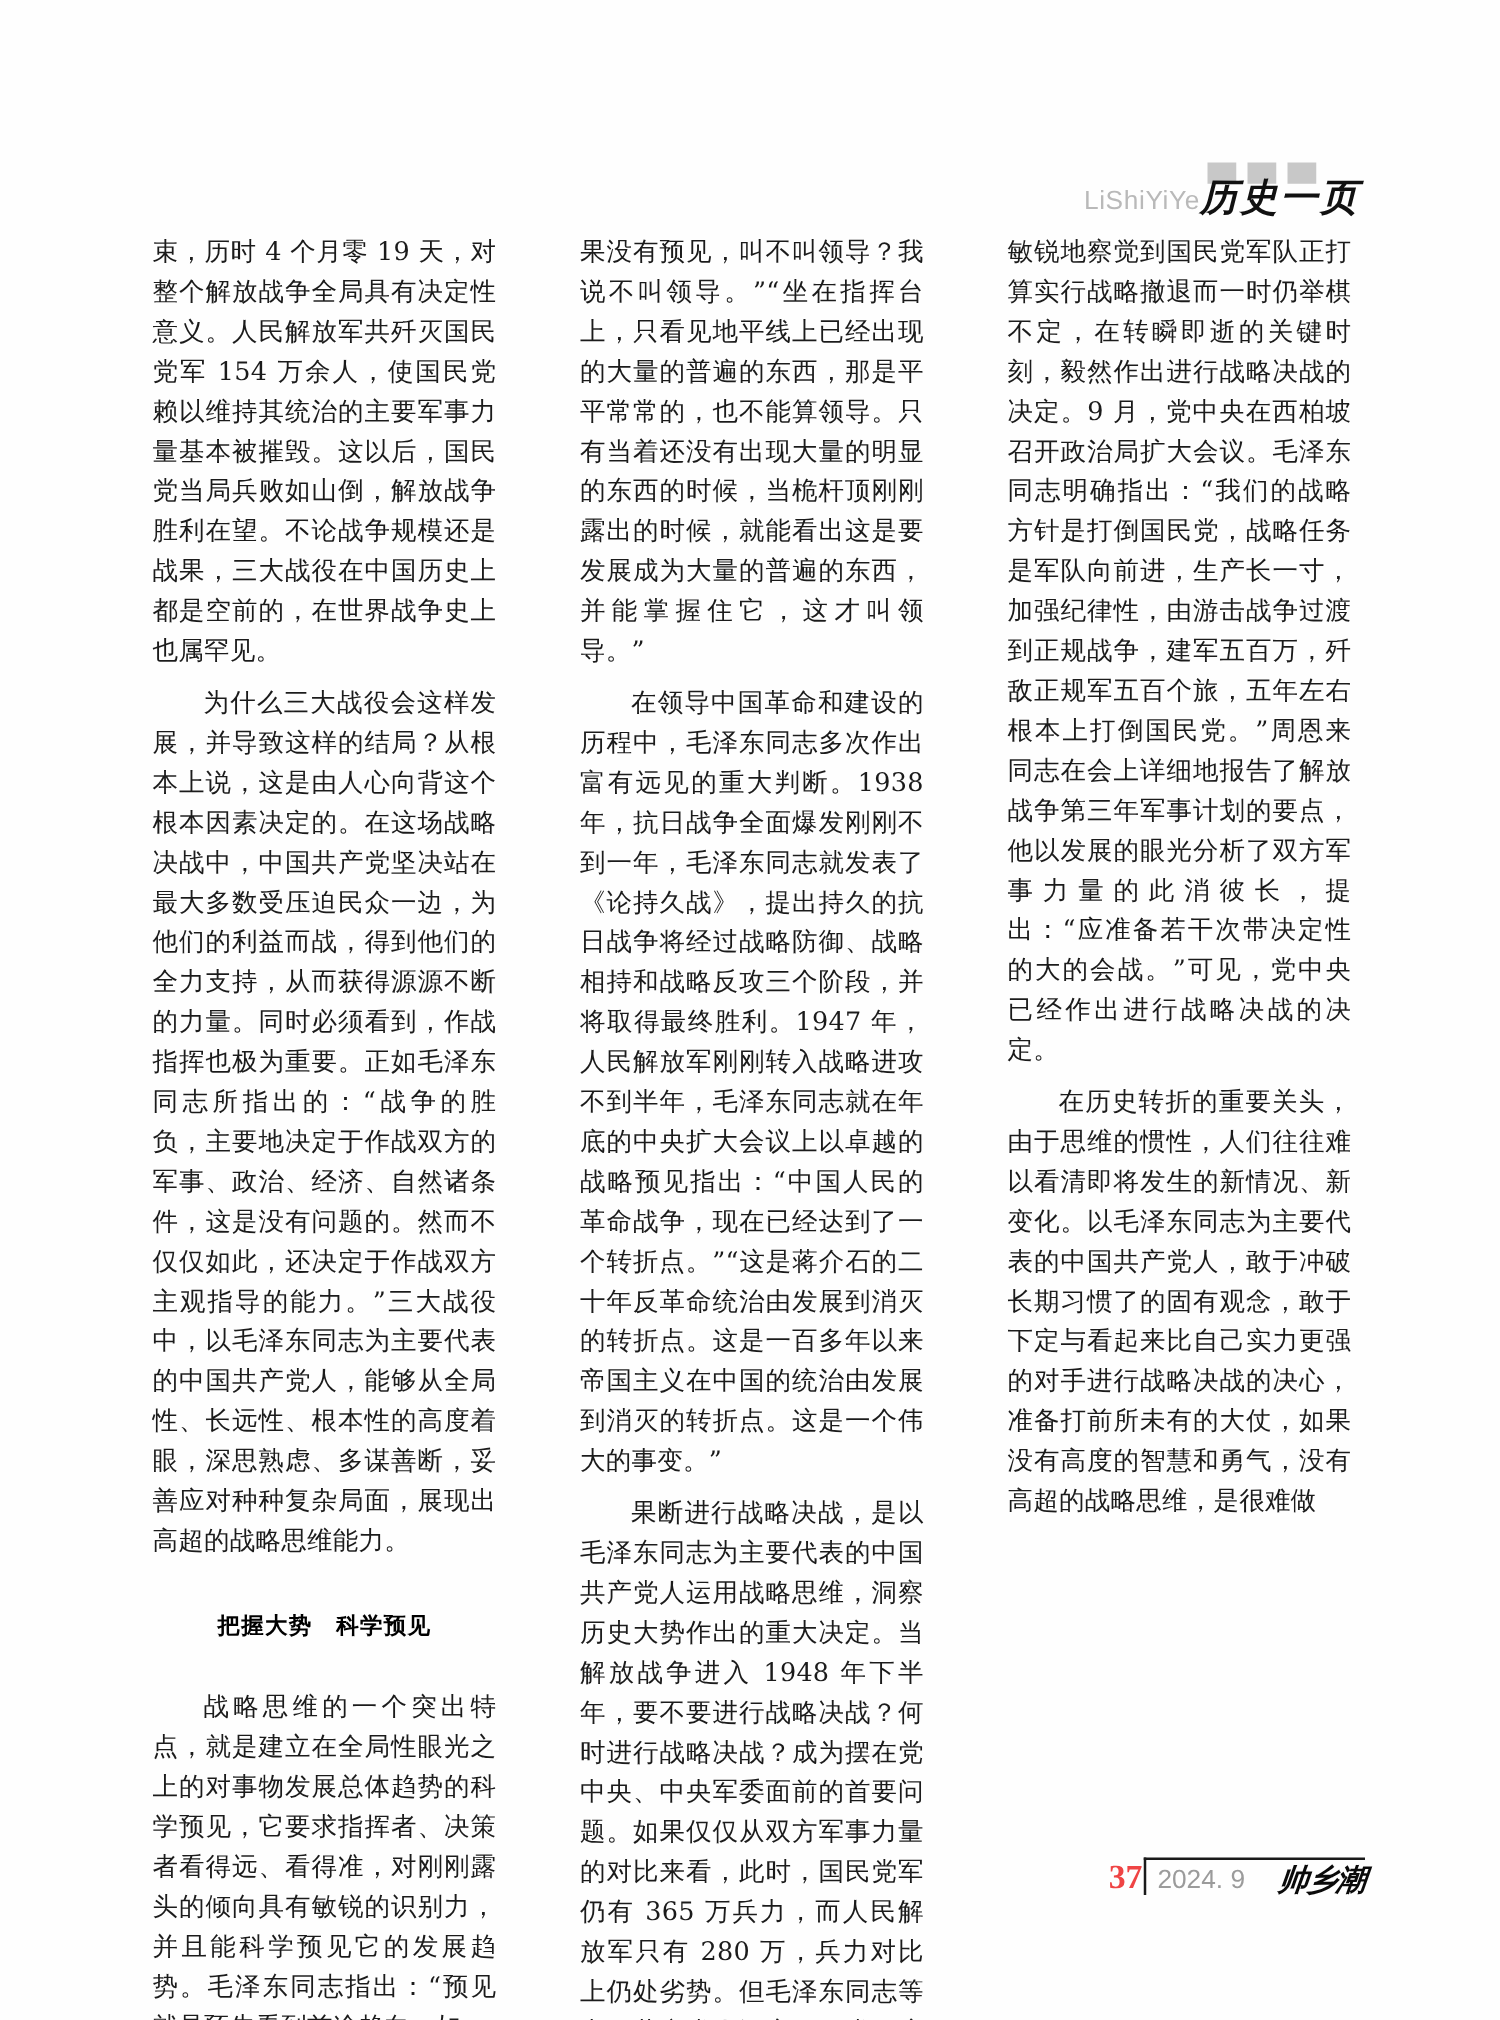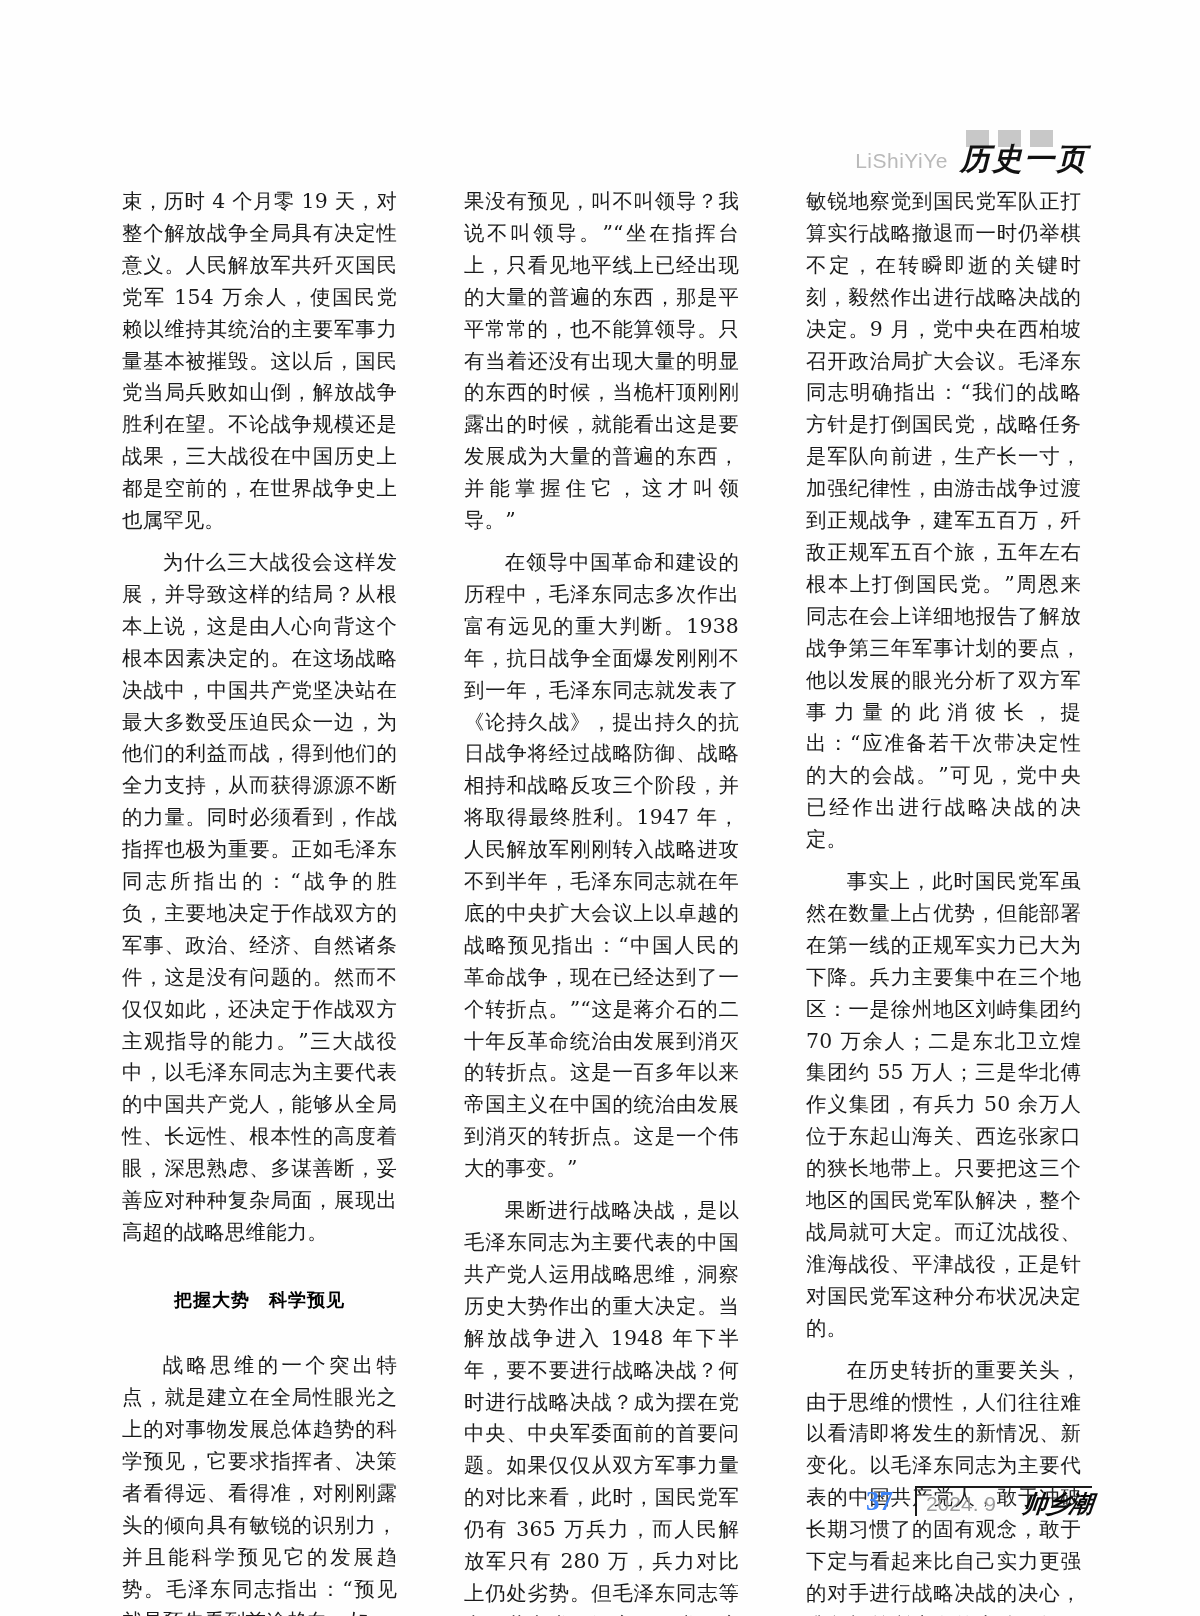--- a/index.html
+++ b/index.html
@@ -32,21 +32,20 @@
     width: 1200px;
     height: 58px;
   }
 
   .header-inner {
     position: absolute;
     right: 112px;
     top: 0;
     display: flex;
     align-items: flex-end;
-    gap: 12px;
     height: 58px;
   }
 
   .header-pinyin {
     font-family: "Liberation Sans", sans-serif;
     font-size: 21px;
     letter-spacing: 0.5px;
     color: #b9b9b9;
     line-height: 1;
     padding-bottom: 5px;
@@ -137,23 +136,23 @@
     bottom: 100px;
     display: flex;
     align-items: flex-end;
     height: 34px;
   }
 
   .page-num {
     font-family: "Liberation Serif", serif;
     font-weight: 700;
     font-size: 27px;
-    color: #3b82f6;
-    line-height: 1;
-    padding-right: 22px;
+    color: #ef4444;
+    line-height: 1;
+    padding-right: 1px;
     padding-bottom: 1px;
   }
 
   .footer-box {
     border-top: 2px solid #1a1a1a;
     border-left: 2px solid #1a1a1a;
     padding: 4px 0 0 9px;
     display: flex;
     align-items: flex-end;
     gap: 27px;
@@ -207,21 +206,20 @@
     </div>
 
     <div class="col">
       <p>果没有预见，叫不叫领导？我说不叫领导。”“坐在指挥台上，只看见地平线上已经出现的大量的普遍的东西，那是平平常常的，也不能算领导。只有当着还没有出现大量的明显的东西的时候，当桅杆顶刚刚露出的时候，就能看出这是要发展成为大量的普遍的东西，并能掌握住它，这才叫领导。”</p>
       <p class="indent">在领导中国革命和建设的历程中，毛泽东同志多次作出富有远见的重大判断。1938 年，抗日战争全面爆发刚刚不到一年，毛泽东同志就发表了《论持久战》，提出持久的抗日战争将经过战略防御、战略相持和战略反攻三个阶段，并将取得最终胜利。1947 年，人民解放军刚刚转入战略进攻不到半年，毛泽东同志就在年底的中央扩大会议上以卓越的战略预见指出：“中国人民的革命战争，现在已经达到了一个转折点。”“这是蒋介石的二十年反革命统治由发展到消灭的转折点。这是一百多年以来帝国主义在中国的统治由发展到消灭的转折点。这是一个伟大的事变。”</p>
       <p class="indent">果断进行战略决战，是以毛泽东同志为主要代表的中国共产党人运用战略思维，洞察历史大势作出的重大决定。当解放战争进入 1948 年下半年，要不要进行战略决战？何时进行战略决战？成为摆在党中央、中央军委面前的首要问题。如果仅仅从双方军事力量的对比来看，此时，国民党军仍有 365 万兵力，而人民解放军只有 280 万，兵力对比上仍处劣势。但毛泽东同志等中国共产党人洞察国民党政府及其军队看似强大、实则十分虚弱的本质，并且</p>
     </div>
 
     <div class="col">
       <p>敏锐地察觉到国民党军队正打算实行战略撤退而一时仍举棋不定，在转瞬即逝的关键时刻，毅然作出进行战略决战的决定。9 月，党中央在西柏坡召开政治局扩大会议。毛泽东同志明确指出：“我们的战略方针是打倒国民党，战略任务是军队向前进，生产长一寸，加强纪律性，由游击战争过渡到正规战争，建军五百万，歼敌正规军五百个旅，五年左右根本上打倒国民党。”周恩来同志在会上详细地报告了解放战争第三年军事计划的要点，他以发展的眼光分析了双方军事力量的此消彼长，提出：“应准备若干次带决定性的大的会战。”可见，党中央已经作出进行战略决战的决定。</p>
-      <p class="indent">事实上，此时国民党军虽然在数量上占优势，但能部署在第一线的正规军实力已大为下降。兵力主要集中在三个地区：一是徐州地区刘峙集团约 70 万余人；二是东北卫立煌集团约 55 万人；三是华北傅作义集团，有兵力 50 余万人位于东起山海关、西迄张家口的狭长地带上。只要把这三个地区的国民党军队解决，整个战局就可大定。而辽沈战役、淮海战役、平津战役，正是针对国民党军这种分布状况决定的。</p>
       <p class="indent">在历史转折的重要关头，由于思维的惯性，人们往往难以看清即将发生的新情况、新变化。以毛泽东同志为主要代表的中国共产党人，敢于冲破长期习惯了的固有观念，敢于下定与看起来比自己实力更强的对手进行战略决战的决心，准备打前所未有的大仗，如果没有高度的智慧和勇气，没有高超的战略思维，是很难做</p>
     </div>
 
   </div>
 
   <div class="footer">
     <span class="page-num">37</span>
     <span class="footer-box">
       <span class="issue-date">2024. 9</span>
       <span class="brand-logo">帅乡潮</span>

